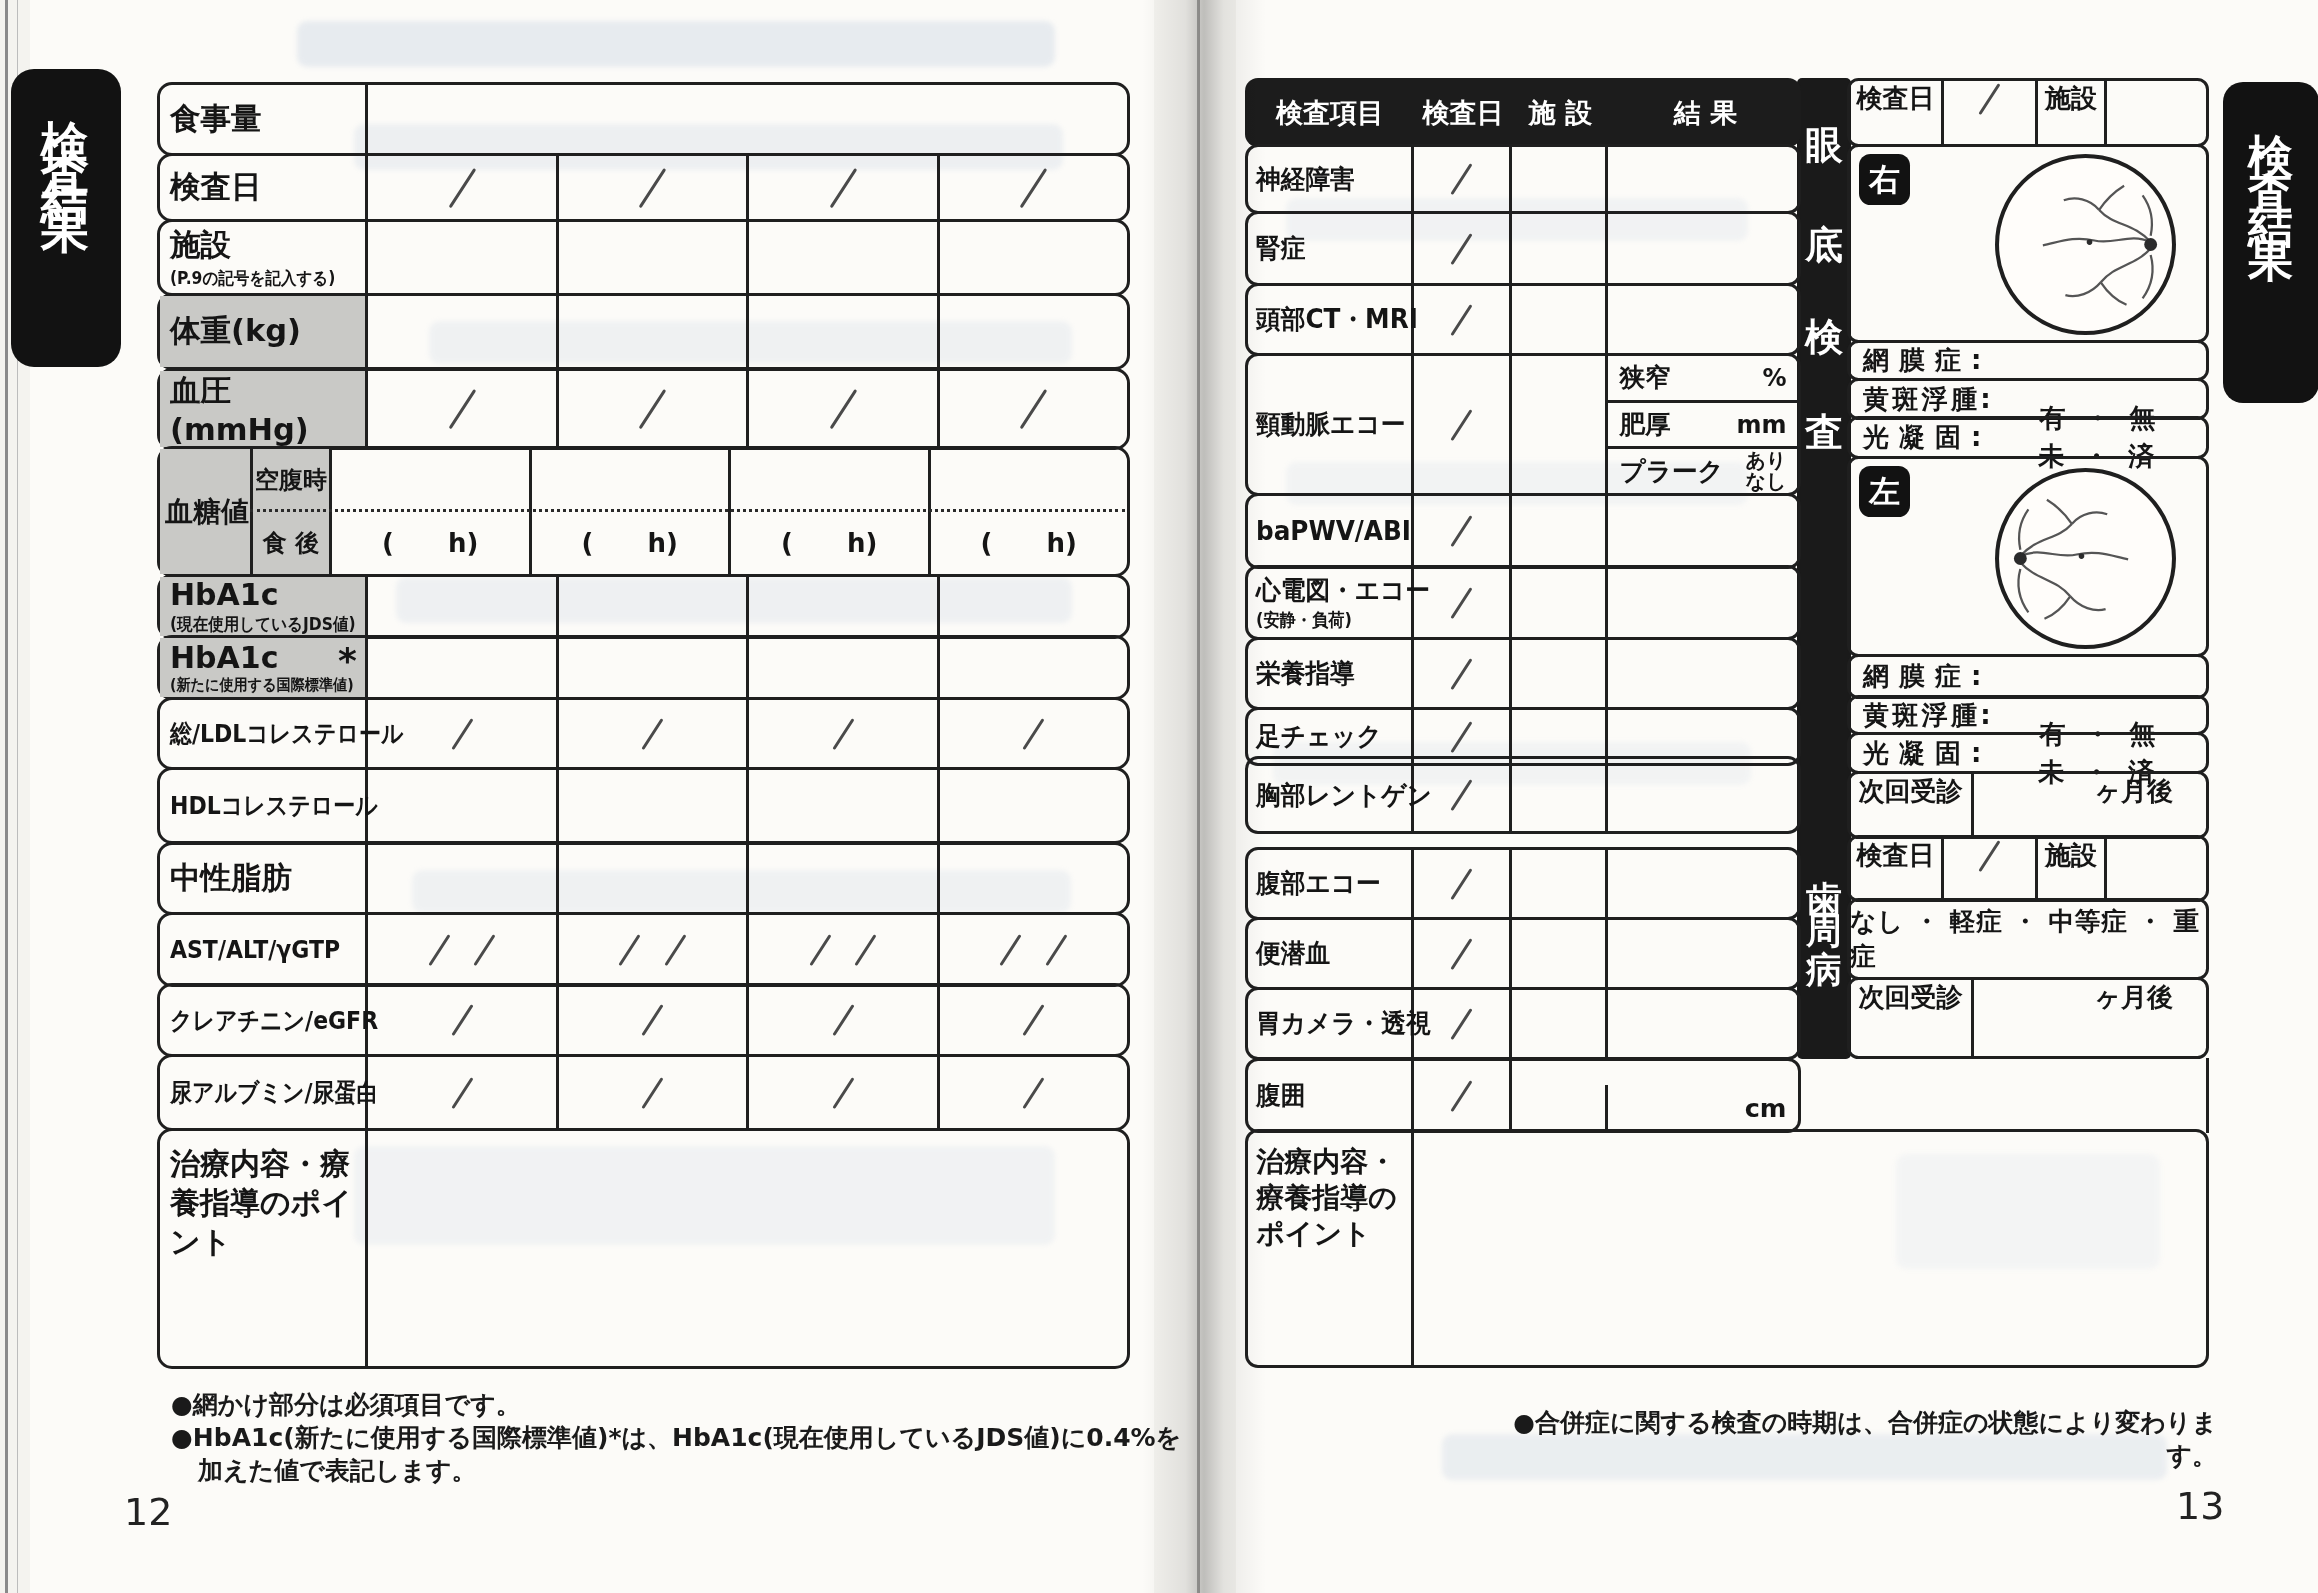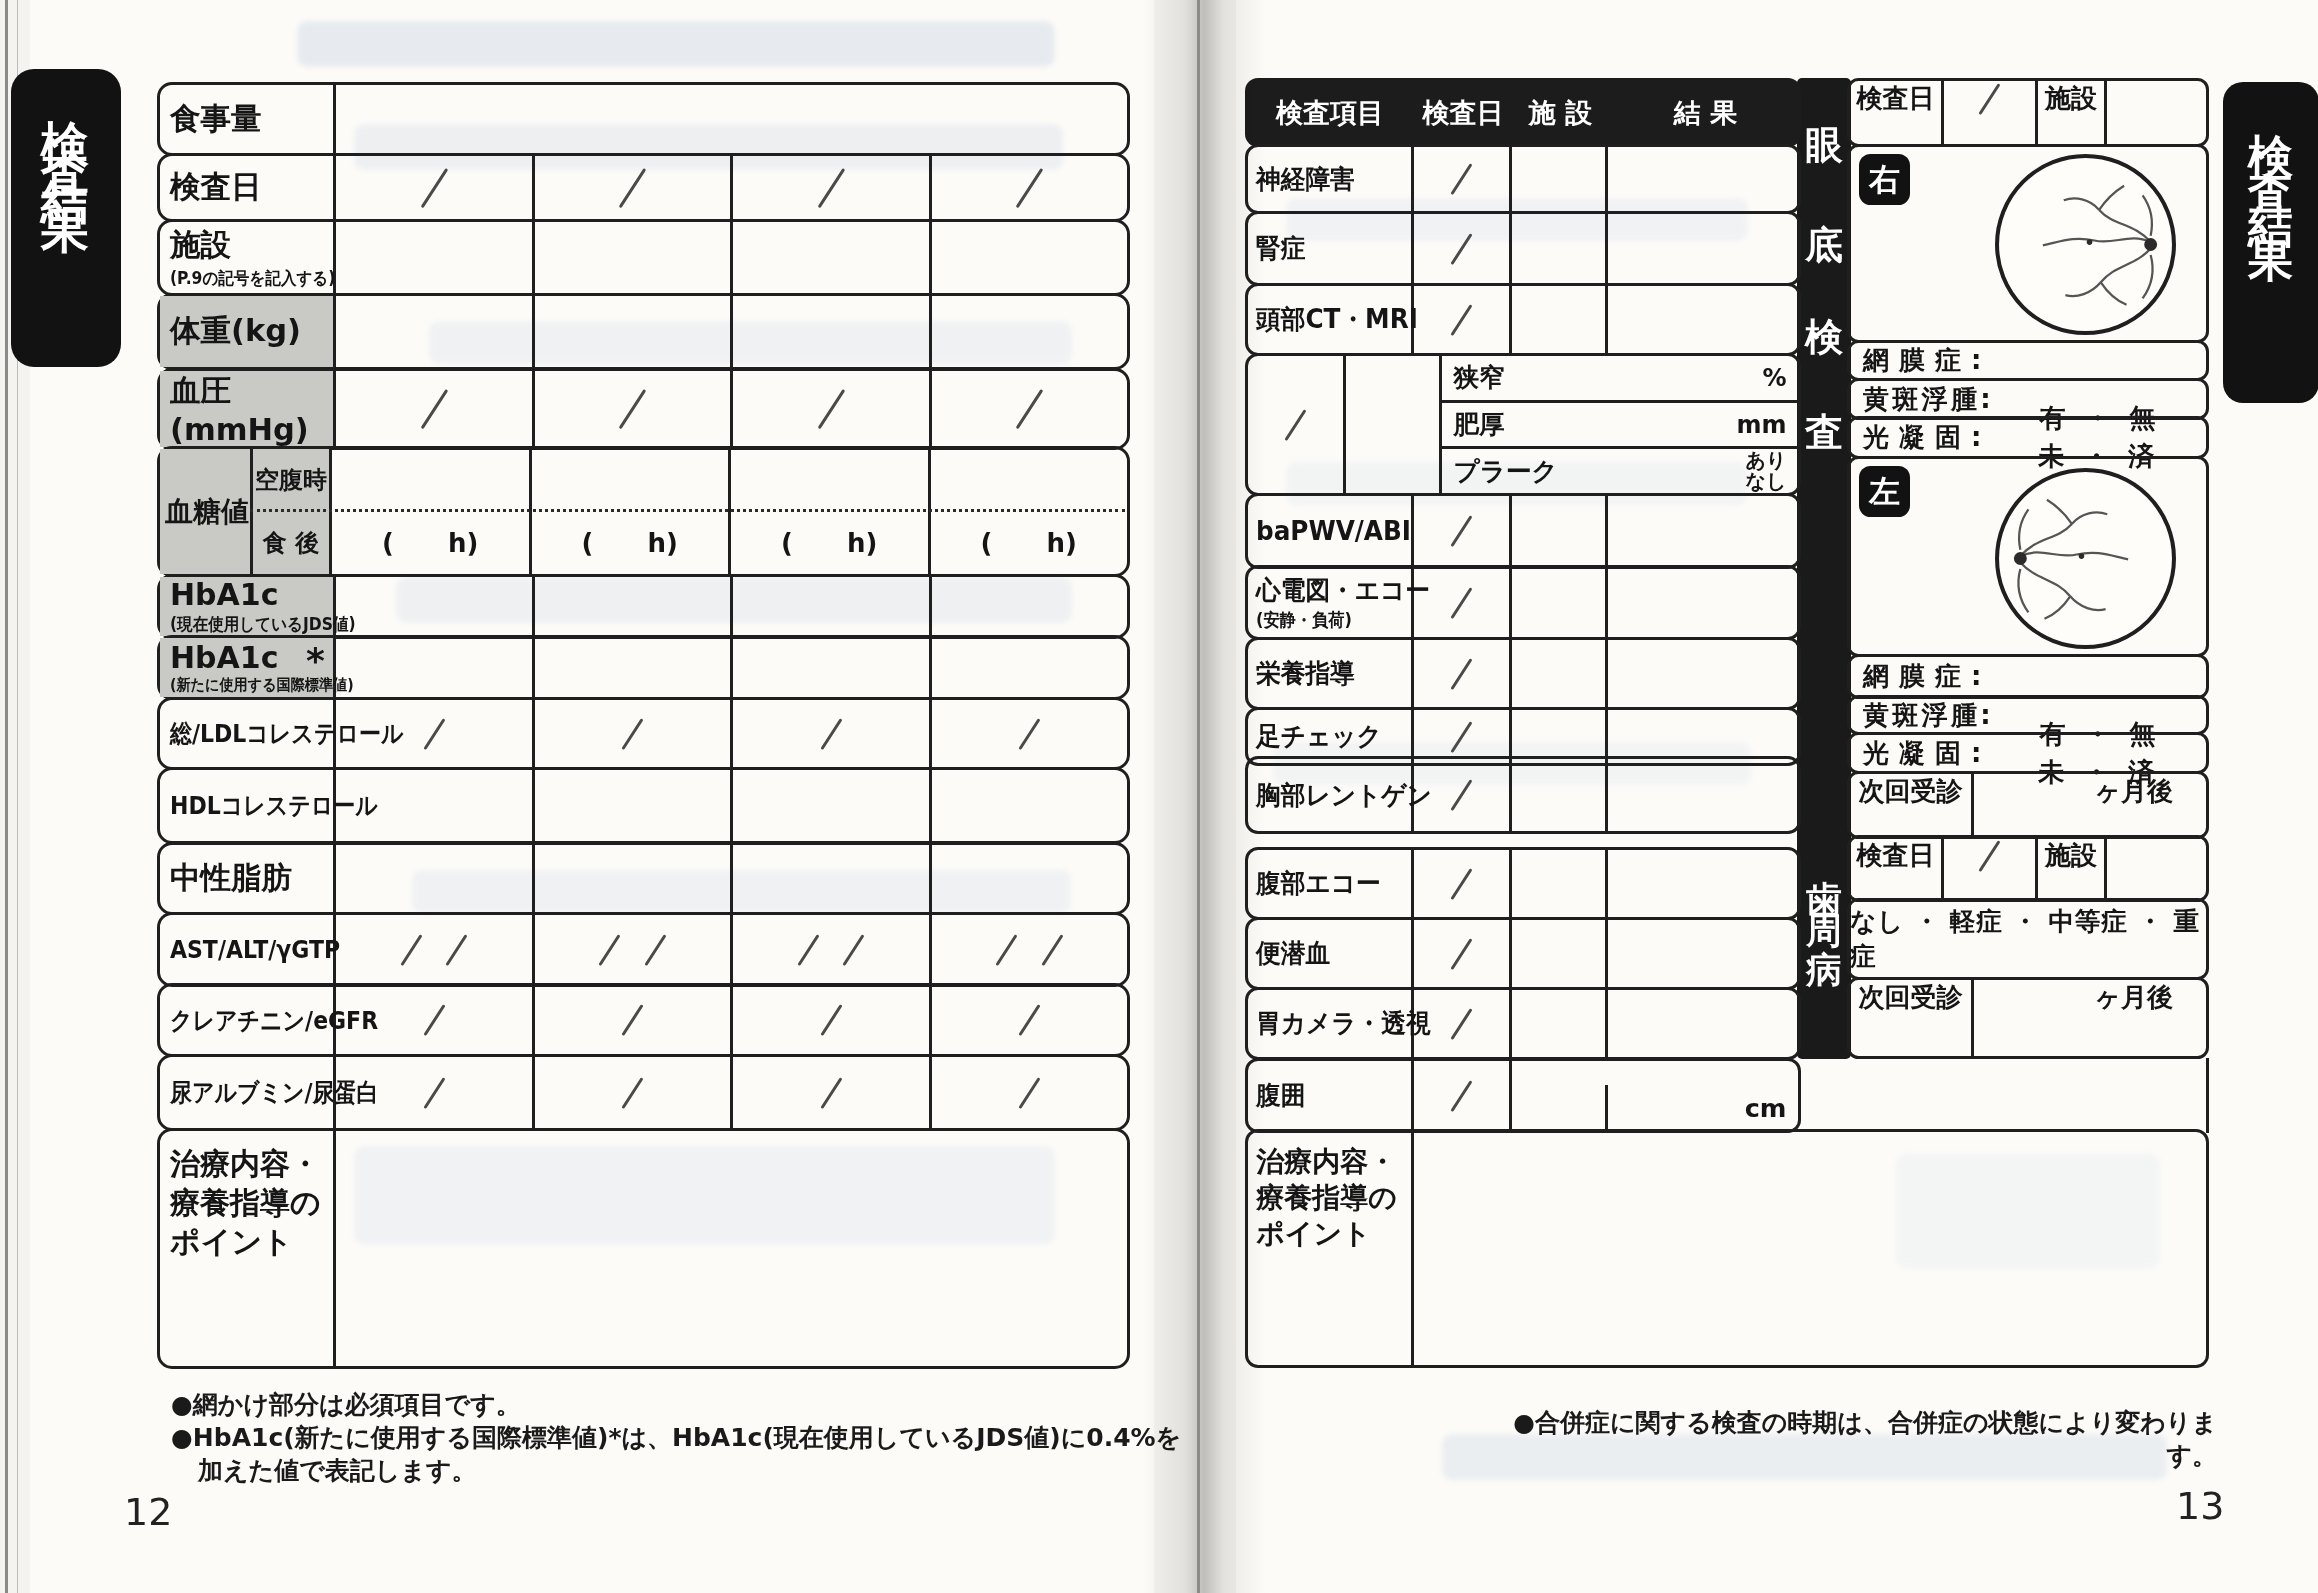--- a/index.html
+++ b/index.html
@@ -9,21 +9,21 @@
   .page{background:#fcfbf8;}
   
   .ghost{position:absolute;background:#b9c8dc;opacity:.22;border-radius:10px;filter:blur(2.5px);}
   
   .vtext{writing-mode:vertical-rl;text-orientation:upright;color:#fff;font-weight:700;line-height:1;}
   .tab{position:absolute;background:#121212;border-radius:23px;display:flex;justify-content:center;}
   .strip{position:absolute;background:#1a1a1a;display:flex;justify-content:center;}
   
   .lrow{position:absolute;left:157px;width:973px;border:3.3px solid #1f1f1f;border-radius:15px;
         box-sizing:border-box;display:flex;background:transparent;z-index:3;}
-  .llabelcell{width:176px;border-right:3.3px solid #1f1f1f;box-sizing:border-box;display:flex;
+  .llabelcell{width:208px;border-right:3.3px solid #1f1f1f;box-sizing:border-box;display:flex;
         flex-direction:column;justify-content:center;padding-left:10px;}
   .llabel{font-size:30.5px;font-weight:600;}
   .cond{font-size:25px;font-weight:700;transform:scaleX(.88);transform-origin:left center;white-space:nowrap;}
   .sub{font-size:17.3px;font-weight:600;transform:scaleX(.9);transform-origin:left center;white-space:nowrap;}
   .lcell{flex:1;border-left:3.3px solid #1f1f1f;box-sizing:border-box;display:flex;align-items:center;justify-content:center;}
   .lcell.first{border-left:none;}
   .shaded{background:#c9c9c6;}
   .slash{width:2.5px;background:#4a4a4a;transform:rotate(33deg);border-radius:1.6px;}
   .s56{height:46px;} .s48{height:36px;}
   
@@ -357,20 +357,23 @@
       <span class="rlabel">頭部CT・MRI</span>
     </div>
   <div class="rc rc1">
       <div class="slash s48"></div>
     </div>
   <div class="rc rc2"></div>
     <div class="rc rc3"></div>
 </div>
 
 <div class="rrow" style="top:353px;height:143px;">
+  <div class="rlabelcell">
+      <span class="rlabel">頸動脈エコー</span>
+    </div>
   <div class="rc rc1">
       <div class="slash s48"></div>
     </div>
   <div class="rc rc2"></div>
   <div class="substack">
     <div class="subrow">
       <span class="subname">狭窄</span>
       <span class="subunit">%</span>
     </div>
     <div class="subrow">

